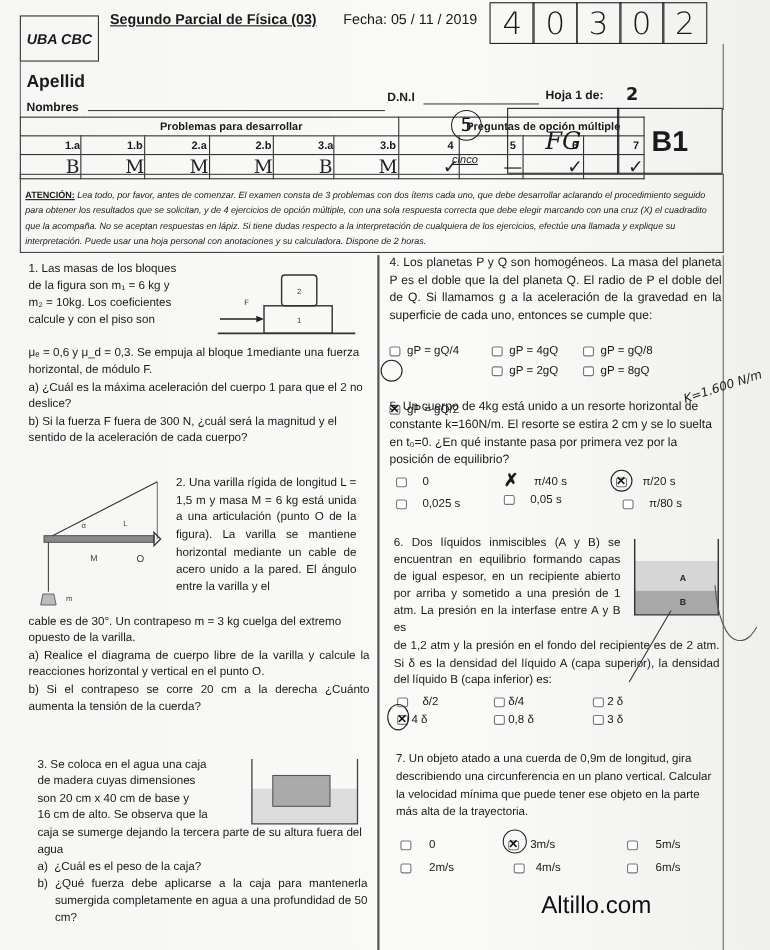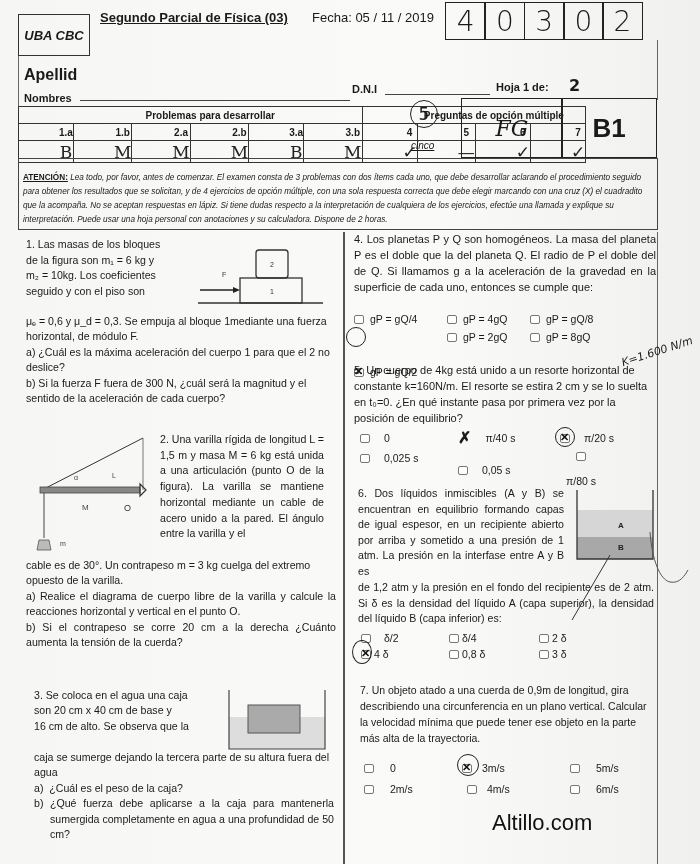--- a/index.html
+++ b/index.html
@@ -127,21 +127,21 @@
     <span>Lea todo, por favor, antes de comenzar. El examen consta de 3 problemas con dos ítems cada uno, que debe desarrollar aclarando el procedimiento seguido para obtener los resultados que se solicitan, y de 4 ejercicios de opción múltiple, con una sola respuesta correcta que debe elegir marcando con una cruz (X) el cuadradito que la acompaña. No se aceptan respuestas en lápiz. Si tiene dudas respecto a la interpretación de cualquiera de los ejercicios, efectúe una llamada y explique su interpretación. Puede usar una hoja personal con anotaciones y su calculadora. Dispone de 2 horas.</span>
   </div>
 
   <div class="col-divider"></div>
   <div class="right-edge"></div>
 
   <div class="q" style="left:26px;top:237px;width:180px;line-height:15.5px;">
     <p>1. Las masas de los bloques</p>
     <p>de la figura son m₁ = 6 kg y</p>
     <p>m₂ = 10kg. Los coeficientes</p>
-    <p>seguido y con el piso son</p>
+    <p>calcule y con el piso son</p>
   </div>
   <svg style="left:198px;top:245px;" width="130" height="70">
     <line x1="0" y1="58" x2="125" y2="58" stroke="#333" stroke-width="1.5"></line>
     <rect x="42" y="33" width="62" height="25" fill="none" stroke="#333" stroke-width="1.3"></rect>
     <rect x="58" y="5" width="32" height="28" rx="3" fill="none" stroke="#333" stroke-width="1.3"></rect>
     <line x1="2" y1="45" x2="38" y2="45" stroke="#222" stroke-width="1.3"></line>
     <polygon points="42,45 35,42 35,48" fill="#222"></polygon>
     <text x="24" y="32" font-size="7" fill="#333">F</text>
     <text x="72" y="22" font-size="7" fill="#333">2</text>
     <text x="72" y="49" font-size="7" fill="#333">1</text>
@@ -167,20 +167,21 @@
   </svg>
   <div class="q justify" style="left:160px;top:432px;width:164px;line-height:15.7px;">2. Una varilla rígida de longitud L = 1,5 m y masa M = 6 kg está unida a una articulación (punto O de la figura). La varilla se mantiene horizontal mediante un cable de acero unido a la pared. El ángulo entre la varilla y el</div>
   <div class="q" style="left:26px;top:558px;width:310px;">
     <p>cable es de 30°. Un contrapeso m = 3 kg cuelga del extremo opuesto de la varilla.</p>
     <p class="justify">a) Realice el diagrama de cuerpo libre de la varilla y calcule la reacciones horizontal y vertical en el punto O.</p>
     <p class="justify">b) Si el contrapeso se corre 20 cm a la derecha ¿Cuánto aumenta la tensión de la cuerda?</p>
   </div>
 
   <div class="q" style="left:34px;top:688px;width:190px;">
     <p>3. Se coloca en el agua una caja</p>
+    <p>de madera cuyas dimensiones</p>
     <p>son 20 cm x 40 cm de base y</p>
     <p>16 cm de alto. Se observa que la</p>
   </div>
   <svg style="left:228px;top:690px;" width="100" height="62">
     <rect x="1" y="27" width="96" height="32" fill="#ddd"></rect>
     <rect x="20" y="15" width="52" height="28" fill="#aaa" stroke="#555" stroke-width="1"></rect>
     <polyline points="1,0 1,59 97,59 97,0" fill="none" stroke="#444" stroke-width="1.2"></polyline>
   </svg>
   <div class="q" style="left:34px;top:750px;width:300px;">
     <p>caja se sumerge dejando la tercera parte de su altura fuera del agua</p>
@@ -232,25 +233,25 @@
         <span>π/40 s</span>
       </div>
     <div class="opt" style="left:560px;top:432px;gap:14px;">
         <span class="box checked"></span>
         <span>π/20 s</span>
       </div>
     <div class="opt" style="left:360px;top:452px;gap:14px;">
         <span class="box"></span>
         <span>0,025 s</span>
       </div>
-    <div class="opt" style="left:458px;top:464px;gap:14px;">
+    <div class="opt" style="left:458px;top:448px;gap:14px;">
         <span class="box"></span>
         <span>0,05 s</span>
       </div>
-    <div class="opt" style="left:566px;top:452px;gap:14px;flex-direction:column;">
+    <div class="opt" style="left:566px;top:452px;gap:14px;">
         <span class="box"></span>
         <span>π/80 s</span>
       </div>
   </div>
   <div class="circle-mark" style="left:555px;top:427px;width:20px;height:20px;"></div>
 
   <div class="q justify" style="left:358px;top:486px;width:206px;line-height:15.6px;">6. Dos líquidos inmiscibles (A y B) se encuentran en equilibrio formando capas de igual espesor, en un recipiente abierto por arriba y sometido a una presión de 1 atm. La presión en la interfase entre A y B es</div>
   <svg style="left:576px;top:490px;" width="80" height="70">
     <rect x="1" y="20" width="76" height="27" fill="#d6d6d6"></rect>
     <rect x="1" y="47" width="76" height="22" fill="#a8a8a8"></rect>

